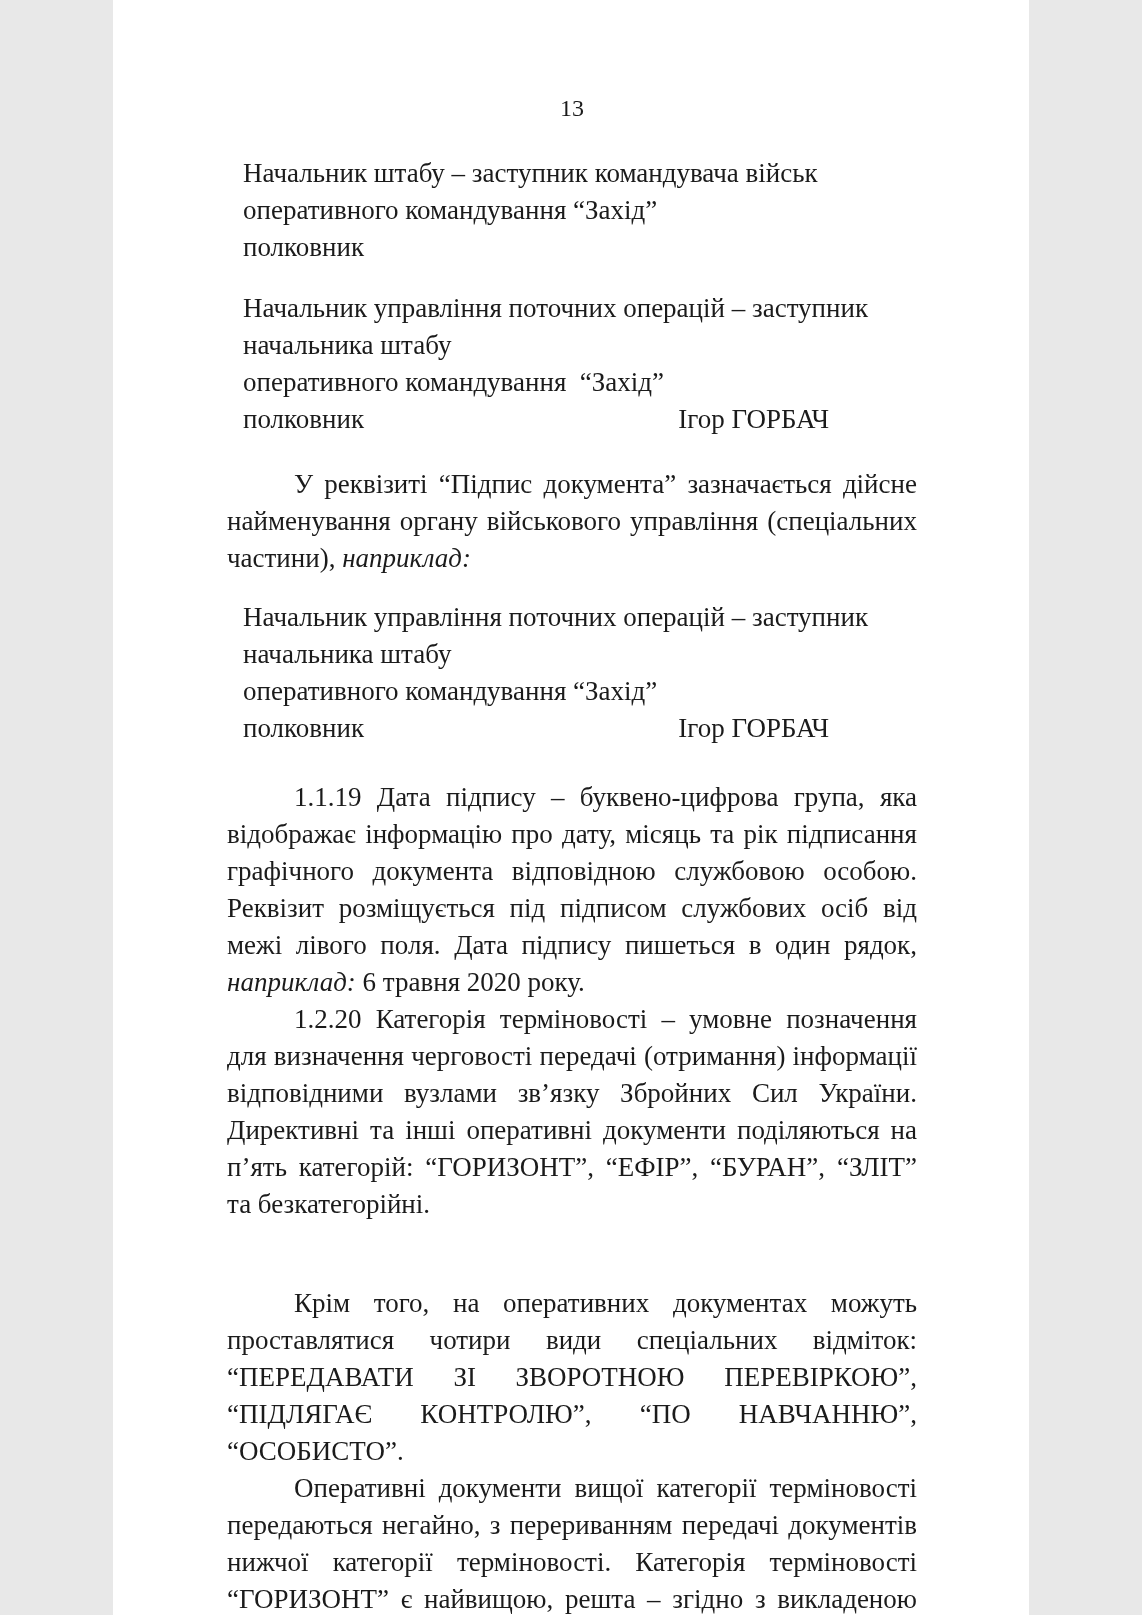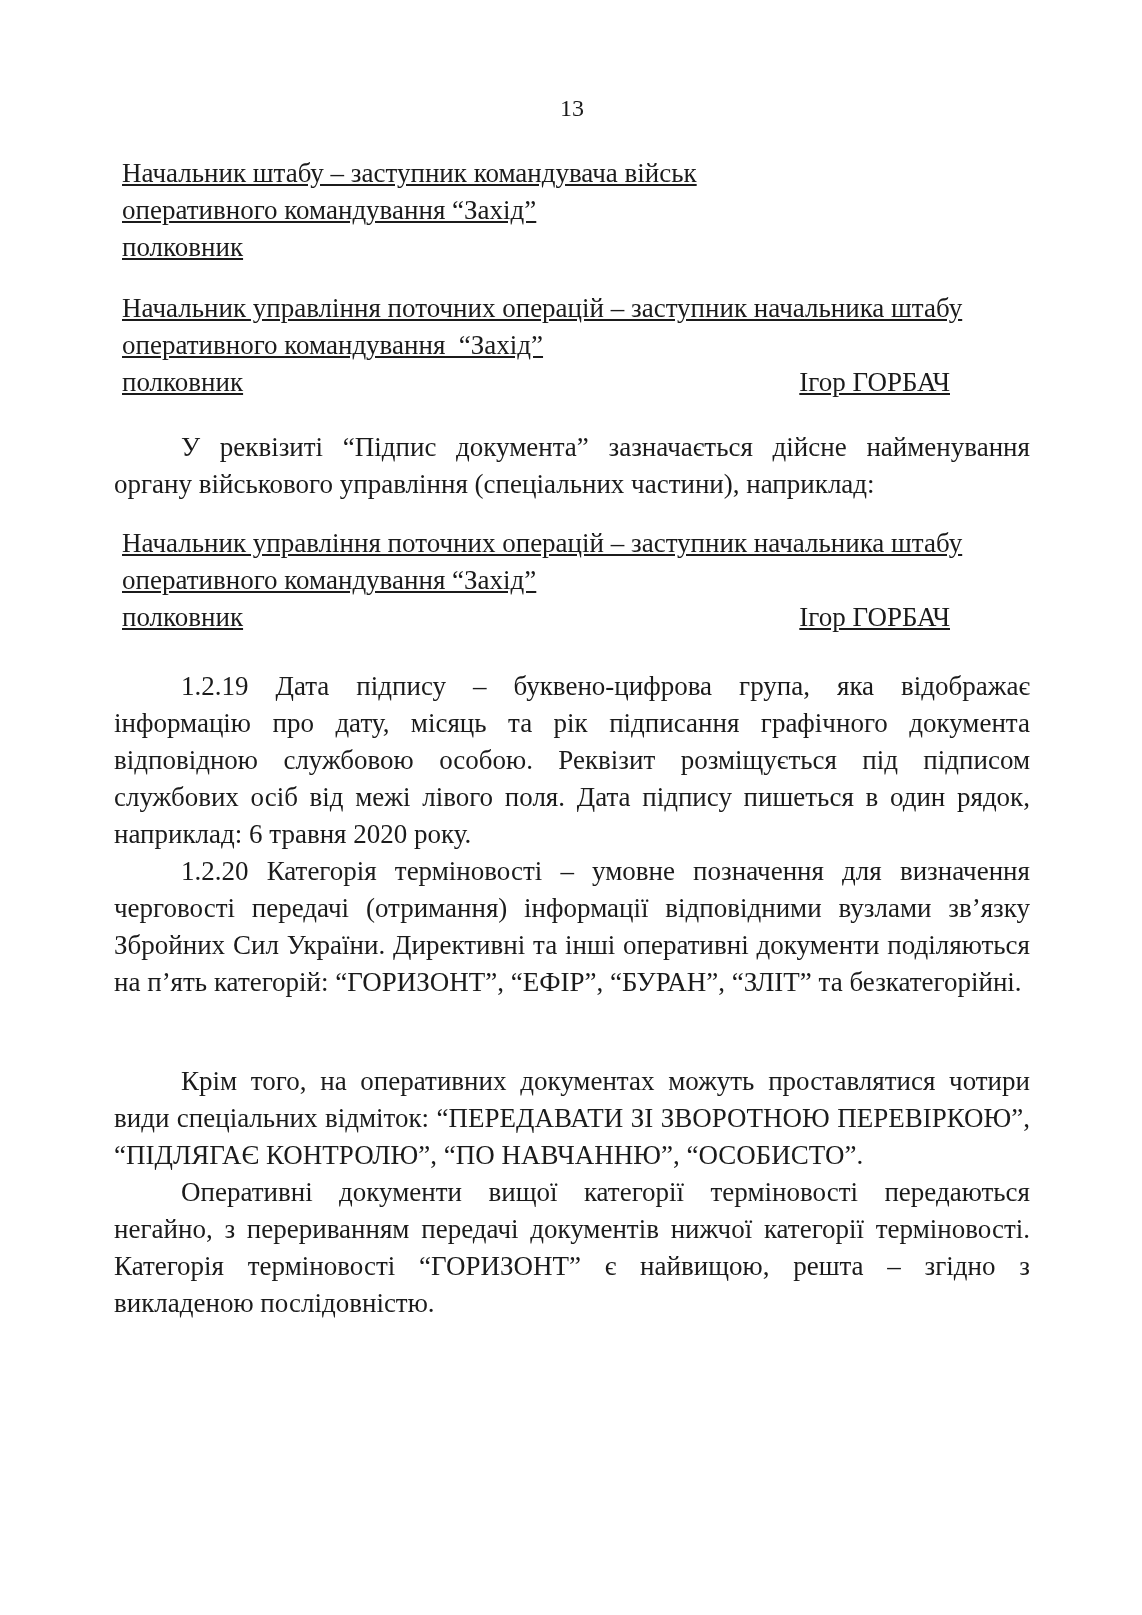--- a/index.html
+++ b/index.html
@@ -2,57 +2,57 @@
 <html lang="uk"><head>
 <meta charset="utf-8">
 <style>
   html, body {
     margin: 0;
     padding: 0;
     background: #e8e8e8;
   }
   .page {
     position: relative;
-    width: 1142px;
+    width: 916px;
     height: 1615px;
     margin: 0 auto;
     background: #ffffff;
     box-sizing: border-box;
     padding: 93px 112px 0 114px;
     font-family: "Liberation Serif", "DejaVu Serif", serif;
     font-size: 27px;
     line-height: 37px;
     color: #1b1b1b;
     overflow: hidden;
   }
   .page-number {
     text-align: center;
     font-size: 24px;
     line-height: 30px;
     margin-bottom: 32px;
   }
-  .sig-block { margin: 8px; text-decoration: underline; }
+  .sig-block { margin: 16px; }
   .sig-block.mt-24 { margin-top: 24px; }
   .sig-block.mt-22 { margin-top: 22px; }
   .pos-line { white-space: pre-wrap; }
   .sig-row {
     display: flex;
     justify-content: space-between;
     align-items: flex-start;
   }
   .signer { margin-right: 72px; white-space: nowrap; }
   .para {
     margin: 0;
     text-align: justify;
     text-indent: 67px;
   }
   .para.mt-28 { margin-top: 28px; }
   .para.mt-32 { margin-top: 32px; }
   .para.mt-62 { margin-top: 62px; }
-  .it { }
+  .it { font-style: italic; }
 </style>
 </head>
 <body>
 
 <div class="page">
 
   <div class="page-number">13</div>
 
   <div class="sig-block">
     <div class="pos-line">Начальник штабу – заступник командувача військ</div>
@@ -75,21 +75,21 @@
 
   <div class="sig-block mt-22">
     <div class="pos-line">Начальник управління поточних операцій – заступник начальника штабу</div>
     <div class="pos-line">оперативного командування “Захід”</div>
     <div class="sig-row">
       <span class="rank">полковник</span>
       <span class="signer">Ігор ГОРБАЧ</span>
     </div>
   </div>
 
-  <p class="para mt-32"><span>1.2.19  Дата підпису – буквено-цифрова група, яка відображає інформацію про дату, місяць та рік підписання графічного документа відповідною службовою особою. Реквізит розміщується під підписом службових осіб від межі лівого поля. Дата підпису пишеться в один рядок,  </span><span class="it">наприклад:</span><span> 6 травня 2020 року.</span></p>
+  <p class="para mt-32"><span>1.1.19  Дата підпису – буквено-цифрова група, яка відображає інформацію про дату, місяць та рік підписання графічного документа відповідною службовою особою. Реквізит розміщується під підписом службових осіб від межі лівого поля. Дата підпису пишеться в один рядок,  </span><span class="it">наприклад:</span><span> 6 травня 2020 року.</span></p>
 
   <p class="para"><span>1.2.20 Категорія терміновості – умовне позначення для визначення черговості передачі (отримання) інформації відповідними вузлами зв’язку Збройних Сил України. Директивні та інші оперативні документи поділяються на п’ять категорій: “ГОРИЗОНТ”, “ЕФІР”, “БУРАН”, “ЗЛІТ” та безкатегорійні.</span></p>
 
 
   <p class="para mt-62"><span>Крім того, на оперативних документах можуть проставлятися чотири види спеціальних відміток: “ПЕРЕДАВАТИ ЗІ ЗВОРОТНОЮ ПЕРЕВІРКОЮ”, “ПІДЛЯГАЄ КОНТРОЛЮ”, “ПО НАВЧАННЮ”, “ОСОБИСТО”.</span></p>
 
   <p class="para"><span>Оперативні документи вищої категорії терміновості передаються негайно, з перериванням передачі документів нижчої категорії терміновості. Категорія терміновості “ГОРИЗОНТ” є найвищою, решта – згідно з викладеною послідовністю.</span></p>
 
 </div>
 

